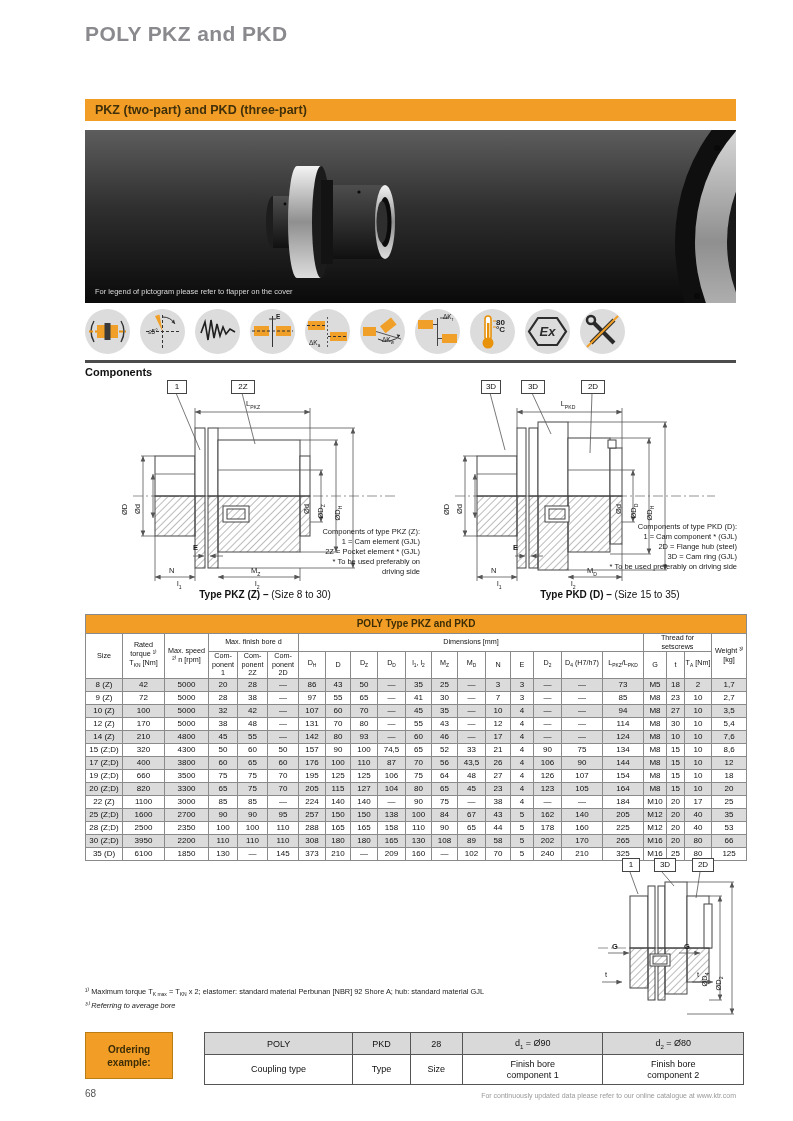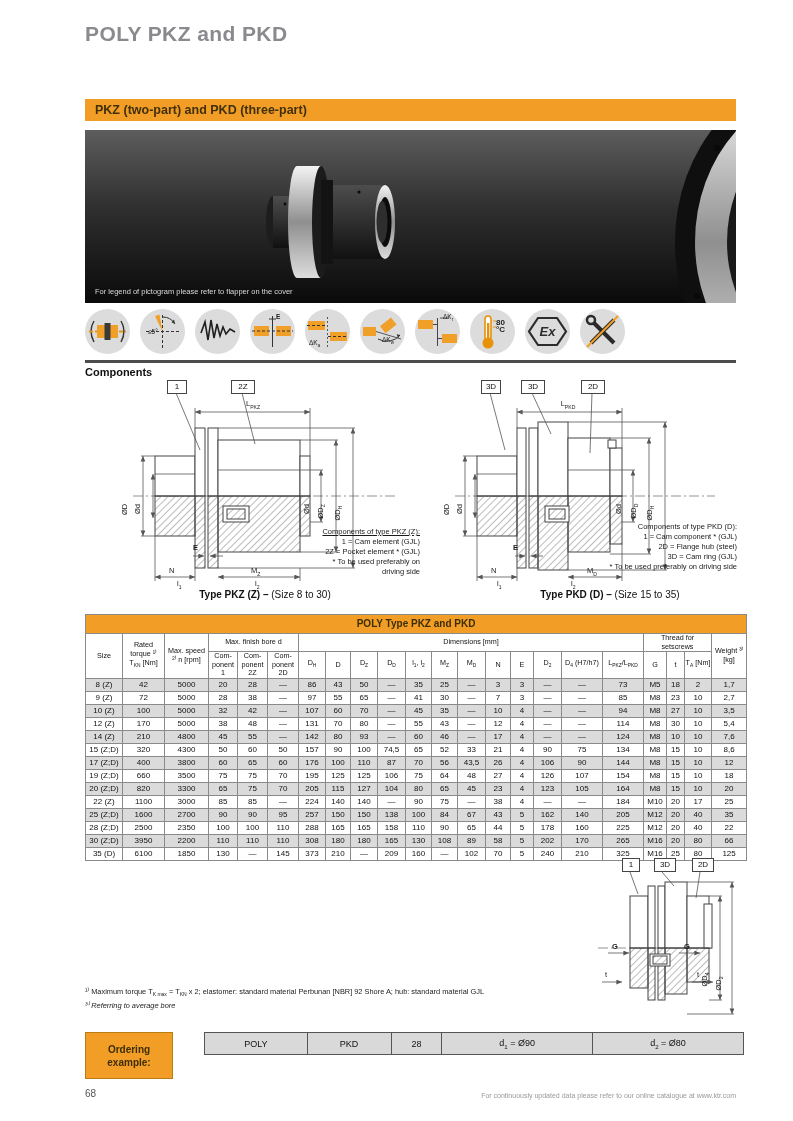--- a/index.html
+++ b/index.html
@@ -299,21 +299,21 @@
   <div class="dlab rot" style="left: 216px; top: 127px; white-space: pre-line;">Ød</div>
   <div class="dlab rot" style="left: 231px; top: 130px; white-space: pre-line;">ØD<sub>Z</sub></div>
   <div class="dlab rot" style="left: 248px; top: 132px; white-space: pre-line;">ØD<sub>H</sub></div>
   <div class="dlab" style="left: 74px; top: 188px; white-space: pre-line;">N</div>
   <div class="dlab" style="left: 98px; top: 165px; font-weight: bold; white-space: pre-line;">E</div>
   <div class="dlab" style="left: 156px; top: 188px; white-space: pre-line;">M<sub>Z</sub></div>
   <div class="dlab" style="left: 82px; top: 201px; white-space: pre-line;">l<sub>1</sub></div>
   <div class="dlab" style="left: 160px; top: 201px; white-space: pre-line;">l<sub>2</sub></div>
 </div>
 <div class="legend" style="left:285px;top:527px;width:135px;">
-  <div style="white-space: pre-line; text-decoration: underline;">Components of type PKZ (Z):</div>
+  <div style="white-space: pre-line;">Components of type PKZ (Z):</div>
   <div style="white-space: pre-line;">1 = Cam element (GJL)</div>
   <div style="white-space: pre-line;">2Z = Pocket element * (GJL)</div>
   <div style="white-space: pre-line;">* To be used preferably on</div>
   <div style="white-space: pre-line;">driving side</div>
 </div>
 <div class="dcap" style="left:150px;top:589px;width:230px;">
   <b style="white-space: pre-line;">Type PKZ (Z) –</b><span style="white-space: pre-line;"> (Size 8 to 30)</span>
 </div>
 
 <div class="abs diag" style="left:425px;top:378px;width:315px;height:210px;">
@@ -752,21 +752,21 @@
         <td>90</td>
         <td>65</td>
         <td>44</td>
         <td>5</td>
         <td>178</td>
         <td>160</td>
         <td>225</td>
         <td>M12</td>
         <td>20</td>
         <td>40</td>
-        <td>22</td>
+        <td>53</td>
       </tr>
       <tr class="odd">
         <td>30 (Z;D)</td>
         <td>3950</td>
         <td>2200</td>
         <td>110</td>
         <td>110</td>
         <td>110</td>
         <td>308</td>
         <td>180</td>
@@ -873,17 +873,26 @@
 example:</div>
 <table class="ord">
   <tbody>
       <tr class="r1">
     <td style="white-space: pre-line;">POLY</td>
     <td style="white-space: pre-line;">PKD</td>
     <td style="white-space: pre-line;">28</td>
     <td style="white-space: pre-line;">d<sub>1</sub> = Ø90</td>
     <td style="white-space: pre-line;">d<sub>2</sub> = Ø80</td>
   </tr>
+  <tr class="r2">
+    <td style="white-space: pre-line;">Coupling type</td>
+    <td style="white-space: pre-line;">Type</td>
+    <td style="white-space: pre-line;">Size</td>
+    <td style="white-space: pre-line;">Finish bore
+component 1</td>
+    <td style="white-space: pre-line;">Finish bore
+component 2</td>
+  </tr>
 </tbody>
   </table>
 
 <div class="abs pnum" style="white-space: pre-line;">68</div>
 <div class="abs fnote" style="white-space: pre-line;">For continuously updated data please refer to our online catalogue at www.ktr.com</div>
 
 </body></html>

